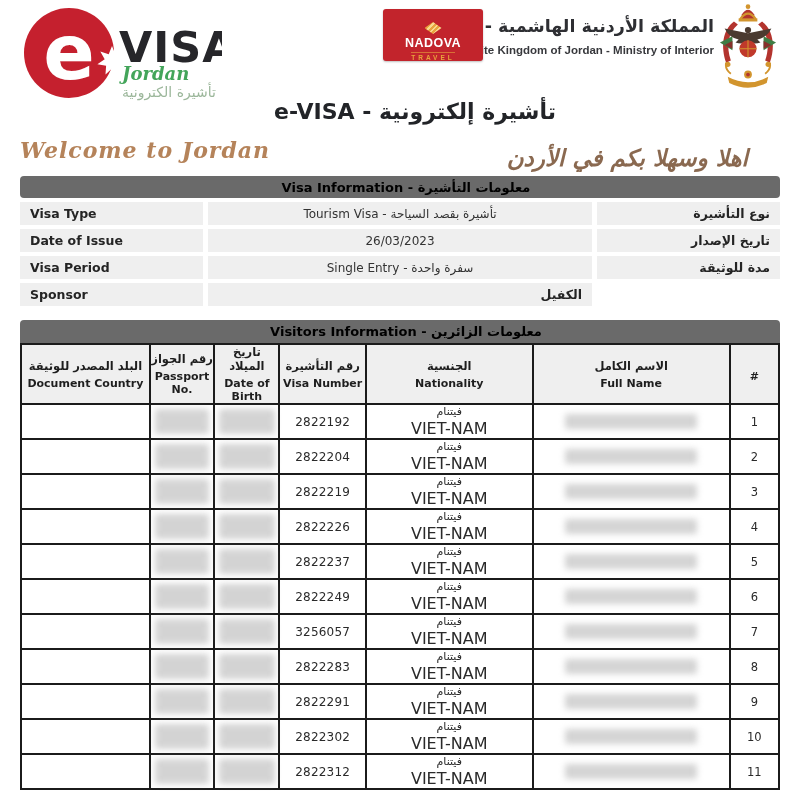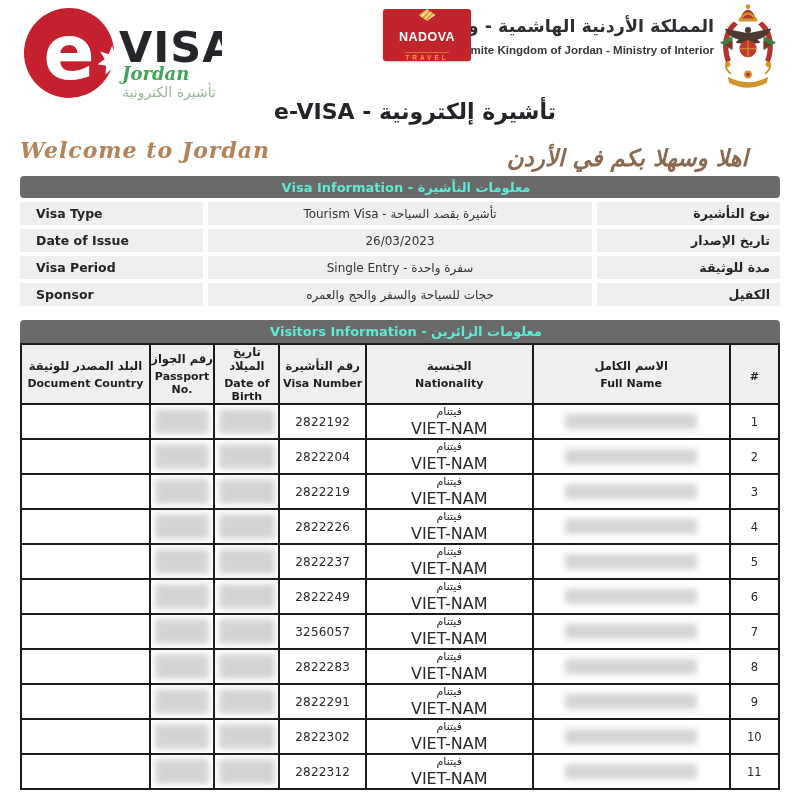--- a/index.html
+++ b/index.html
@@ -1,44 +1,44 @@
 <!DOCTYPE html>
 <html><head>
 <meta charset="utf-8">
 <style>
   * { margin:0; padding:0; box-sizing:border-box; }
   html,body { width:800px; height:800px; background:#ffffff; font-family:"Liberation Sans",sans-serif; position:relative; overflow:hidden; }
 
   
   .header { position:absolute; top:0; left:0; width:800px; height:100px; }
   .logo { position:absolute; left:22px; top:6px; }
-  .nadova { position:absolute; left:383px; top:9px; width:88px; height:52px; background:#c2242c; border-radius:3px; display:flex; flex-direction:column; align-items:center; justify-content:space-between; z-index:5; box-shadow:0 1px 2px rgba(0,0,0,.25); }
+  .nadova { position:absolute; left:383px; top:9px; width:100px; height:52px; background:#c2242c; border-radius:3px; display:flex; flex-direction:column; align-items:center; justify-content:flex-end; z-index:5; box-shadow:0 1px 2px rgba(0,0,0,.25); }
   .nadova .diamond { width:17px; height:12px; background:repeating-linear-gradient(135deg,#e8a33d 0 2px,#f7d98d 2px 4px); clip-path:polygon(50% 0,100% 50%,50% 100%,0 50%); margin-bottom:2px; }
   .nadova .nname { color:#ffffff; font-weight:bold; font-size:12.5px; letter-spacing:.5px; }
   .nadova .nsub { color:#e8a33d; font-weight:bold; font-size:6.5px; letter-spacing:3px; margin-top:2px; border-top:1px solid rgba(232,163,61,.6); padding-top:1px; }
   .ministry { position:absolute; right:86px; top:16px; width:332px; text-align:right; z-index:1; }
   .ministry .ar { font-size:17.5px; font-weight:bold; color:#2e2f33; direction:rtl; font-family:"DejaVu Sans",sans-serif; }
   .ministry .en { font-size:11.5px; font-weight:bold; color:#37383c; margin-top:8px; }
   .coat { position:absolute; right:13px; top:2px; }
 
   
   .doc-title { position:absolute; top:99px; left:15px; width:800px; text-align:center; font-size:22px; font-weight:bold; color:#222428; direction:rtl; font-family:"DejaVu Sans",sans-serif; }
   .welcome-row { position:absolute; top:134px; left:20px; right:20px; height:32px; display:flex; justify-content:space-between; align-items:center;gap:16px; }
   .welcome-en { font-family:"DejaVu Serif",serif; font-style:italic; font-weight:bold; font-size:22px; color:#b5835a; letter-spacing:1px; }
   .welcome-ar { font-family:"DejaVu Sans",sans-serif; font-style:italic; font-weight:bold; font-size:23px; color:#8a6950; direction:rtl; margin-right:32px;margin-top:16px; }
 
   
-  .bar { height:22px; background:#6a6a6a; border-radius:4px; color:#5eead4; font-weight:bold; font-size:13px; display:flex; align-items:center; justify-content:center; direction:rtl; font-family:"DejaVu Sans",sans-serif;padding-left:12px; }
+  .bar { height:22px; background:#6a6a6a; border-radius:4px; color:#000000; font-weight:bold; font-size:13px; display:flex; align-items:center; justify-content:center; direction:rtl; font-family:"DejaVu Sans",sans-serif;padding-left:12px; }
 
   
   .visa-info { position:absolute; top:176px; left:20px; right:20px; }
   .vi-rows { margin-top:4px; }
   .vi-row { display:grid; grid-template-columns:183px 1fr 183px; column-gap:5px; height:23px; margin-bottom:4px; }
   .vi-cell { background:#efefef; display:flex; align-items:center; font-family:"DejaVu Sans",sans-serif; }
-  .vi-label-en { font-weight:bold; font-size:12.5px; color:#242424; padding-left:16px; }
+  .vi-label-en { font-weight:bold; font-size:12.5px; color:#242424; padding-left:10px; }
   .vi-value { justify-content:center; font-size:12px; color:#333; direction:rtl; }
   .vi-label-ar { justify-content:flex-start; direction:rtl; font-weight:bold; font-size:12.5px; color:#242424; padding-right:10px; }
 
   
   .visitors { position:absolute; top:320px; left:20px; right:20px; }
   .visitors .bar { border-radius:4px 4px 0 0; height:23px; }
   table { width:100%; border-collapse:collapse; table-layout:fixed; }
   th,td { border:2px solid #1b1b1b; text-align:center; vertical-align:middle; font-family:"DejaVu Sans",sans-serif; }
   thead th { background:#efefef; height:46px; }
   .th-ar { font-size:11.5px; font-weight:bold; color:#1e1e1e; direction:rtl; }
@@ -132,21 +132,20 @@
       <div class="vi-cell vi-value">26/03/2023</div>
       <div class="vi-cell vi-label-ar">تاريخ الإصدار</div>
     </div>
       <div class="vi-row">
       <div class="vi-cell vi-label-en">Visa  Period</div>
       <div class="vi-cell vi-value">سفرة واحدة - Single Entry</div>
       <div class="vi-cell vi-label-ar">مدة للوثيقة</div>
     </div>
       <div class="vi-row">
       <div class="vi-cell vi-label-en">Sponsor</div>
-      <div class="vi-cell vi-value">حجات للسياحة والسفر والحج والعمره</div>
       <div class="vi-cell vi-label-ar">الكفيل</div>
     </div>
     </div>
 </div>
 
 <div class="visitors">
   <div class="bar">معلومات الزائرين - Visitors Information</div>
   <table>
     <colgroup>
       <col class="c-doc">

